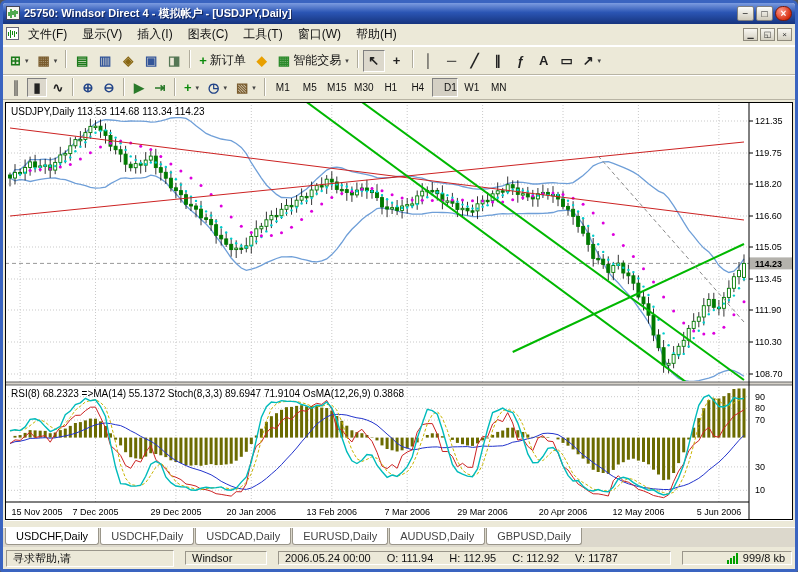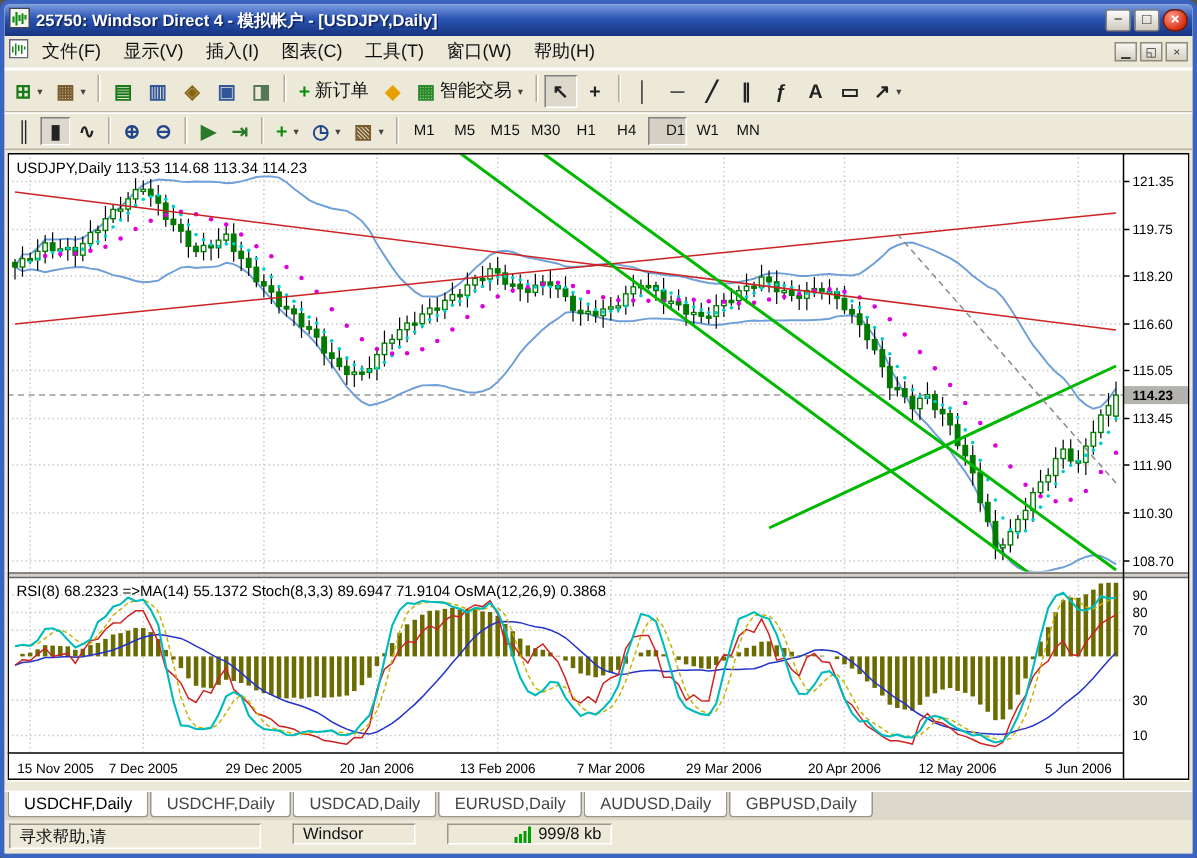--- a/index.html
+++ b/index.html
@@ -32,21 +32,21 @@
   .tf{width:26px;height:19px;font-size:10px;background:transparent;border:1px solid transparent;padding:0;color:#111;cursor:default;}
   .tf.active{background:#d4d0c4;border:1px solid;border-color:#808080 #ffffff #ffffff #808080;text-align:right;}
   
   .chart-wrap{flex:1;padding:2px;background:#ece9d8;overflow:hidden;}
   #chart-canvas{width:788px;height:419px;}
   
   .tabsbar{height:20px;flex:0 0 20px;display:flex;align-items:stretch;gap:1px;background:#dcd8cc;border-top:1px solid #ffffff;padding:0 2px 2px 2px;font-size:11px;}
   .tab{display:flex;align-items:center;padding:0 10px;border:1px solid #9a968a;border-top:none;background:#ffffff;color:#444;border-radius:0 0 3px 3px;white-space:nowrap;cursor:default;}
   .tab.active{background:#ffffff;color:#000;}
   
-  .statusbar{height:22px;flex:0 0 22px;display:flex;gap:21px;padding:2px 3px;background:#ece9d8;font-size:11px;align-items:flex-start;color:#111;}
+  .statusbar{height:22px;flex:0 0 22px;display:flex;gap:11px;padding:2px 3px;background:#ece9d8;font-size:11px;align-items:center;color:#111;}
   .panel{display:flex;align-items:center;padding:0 6px;border:1px solid;border-color:#9a968a #ffffff #ffffff #9a968a;white-space:nowrap;overflow:hidden;}
   .panel.help{width:168px;}
   .panel.profile{width:82px;}
   .panel.info{flex:1;gap:16px;}
   .panel.traffic{width:110px;justify-content:flex-end;gap:5px;}
   .signal{display:inline-flex;align-items:flex-end;gap:1px;height:11px;}
   .signal i{width:2px;background:#00a000;display:block;}
   .signal i:nth-child(1){height:4px;}.signal i:nth-child(2){height:6px;}
   .signal i:nth-child(3){height:8px;}.signal i:nth-child(4){height:11px;}
 </style>
@@ -979,20 +979,27 @@
       <span class="tab">USDCHF,Daily</span>
       <span class="tab">USDCAD,Daily</span>
       <span class="tab">EURUSD,Daily</span>
       <span class="tab">AUDUSD,Daily</span>
       <span class="tab">GBPUSD,Daily</span>
     </div>
 
   <div class="statusbar">
     <span class="panel help">寻求帮助,请</span>
     <span class="panel profile">Windsor</span>
+    <span class="panel info">
+      <span>2006.05.24 00:00</span>
+      <span>O: 111.94</span>
+      <span>H: 112.95</span>
+      <span>C: 112.92</span>
+      <span>V: 11787</span>
+    </span>
     <span class="panel traffic">
       <span class="signal">
           <i></i>
           <i></i>
           <i></i>
           <i></i>
         </span>
       <span>999/8 kb</span>
     </span>
   </div>

